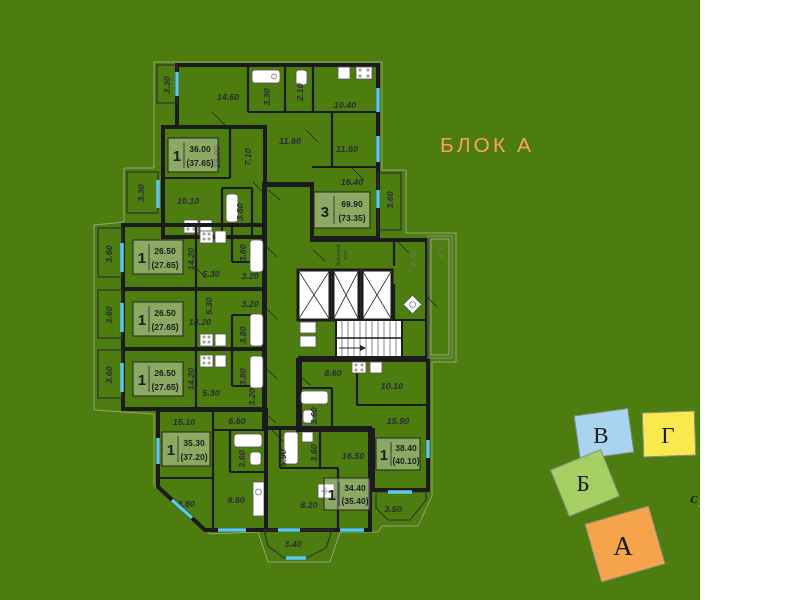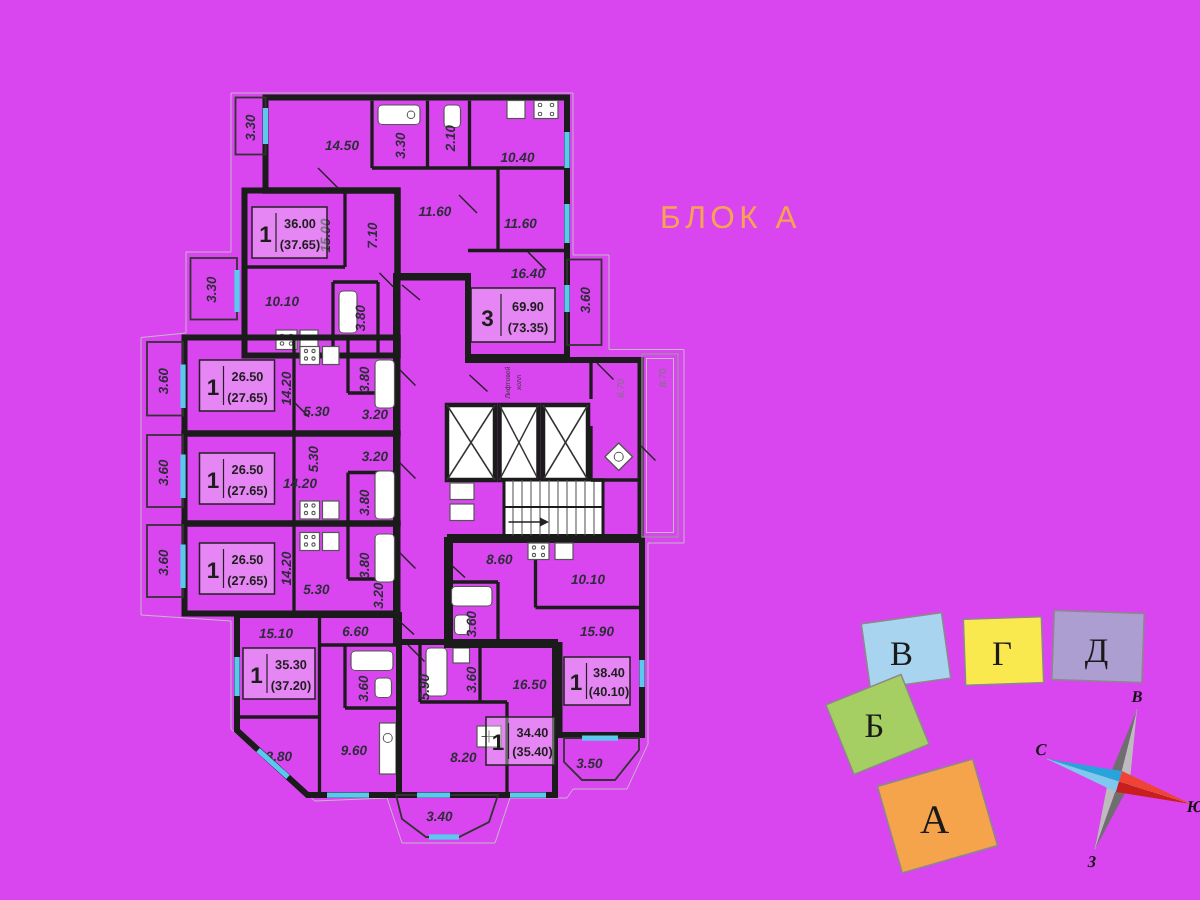--- a/index.html
+++ b/index.html
@@ -1,16 +1,16 @@
 <!DOCTYPE html>
 <html><head>
 <meta charset="utf-8">
 <style>
   html,body{margin:0;padding:0;background:#fff;}
-  .stage{position:relative;width:800px;height:600px;background:#d946ef;overflow:hidden;text-decoration:underline;}
+  .stage{position:relative;width:700px;height:600px;background:#4d7c0f;overflow:hidden;text-decoration:underline;}
   svg text{user-select:none;}
   .dim{font:italic 700 9px "Liberation Sans",sans-serif;fill:#2d2d38;}
   .dim-sm{font:italic 400 6.5px "Liberation Sans",sans-serif;fill:#777;}
   .apt-digit{font:700 15px "Liberation Sans",sans-serif;fill:#1d1d1d;}
   .apt-area{font:700 8.5px "Liberation Sans",sans-serif;fill:#1d1d1d;}
   .core-label{font:400 4.6px "Liberation Sans",sans-serif;fill:#333;}
   .title-text{font:400 21px "Liberation Sans",sans-serif;letter-spacing:3px;}
   .map-letter{font:400 23px "Liberation Serif",serif;fill:#1a1a1a;}
   .map-letter-big{font:400 27px "Liberation Serif",serif;fill:#1a1a1a;}
   .compass-letter{font:italic 700 11px "Liberation Serif",serif;fill:#111;}

